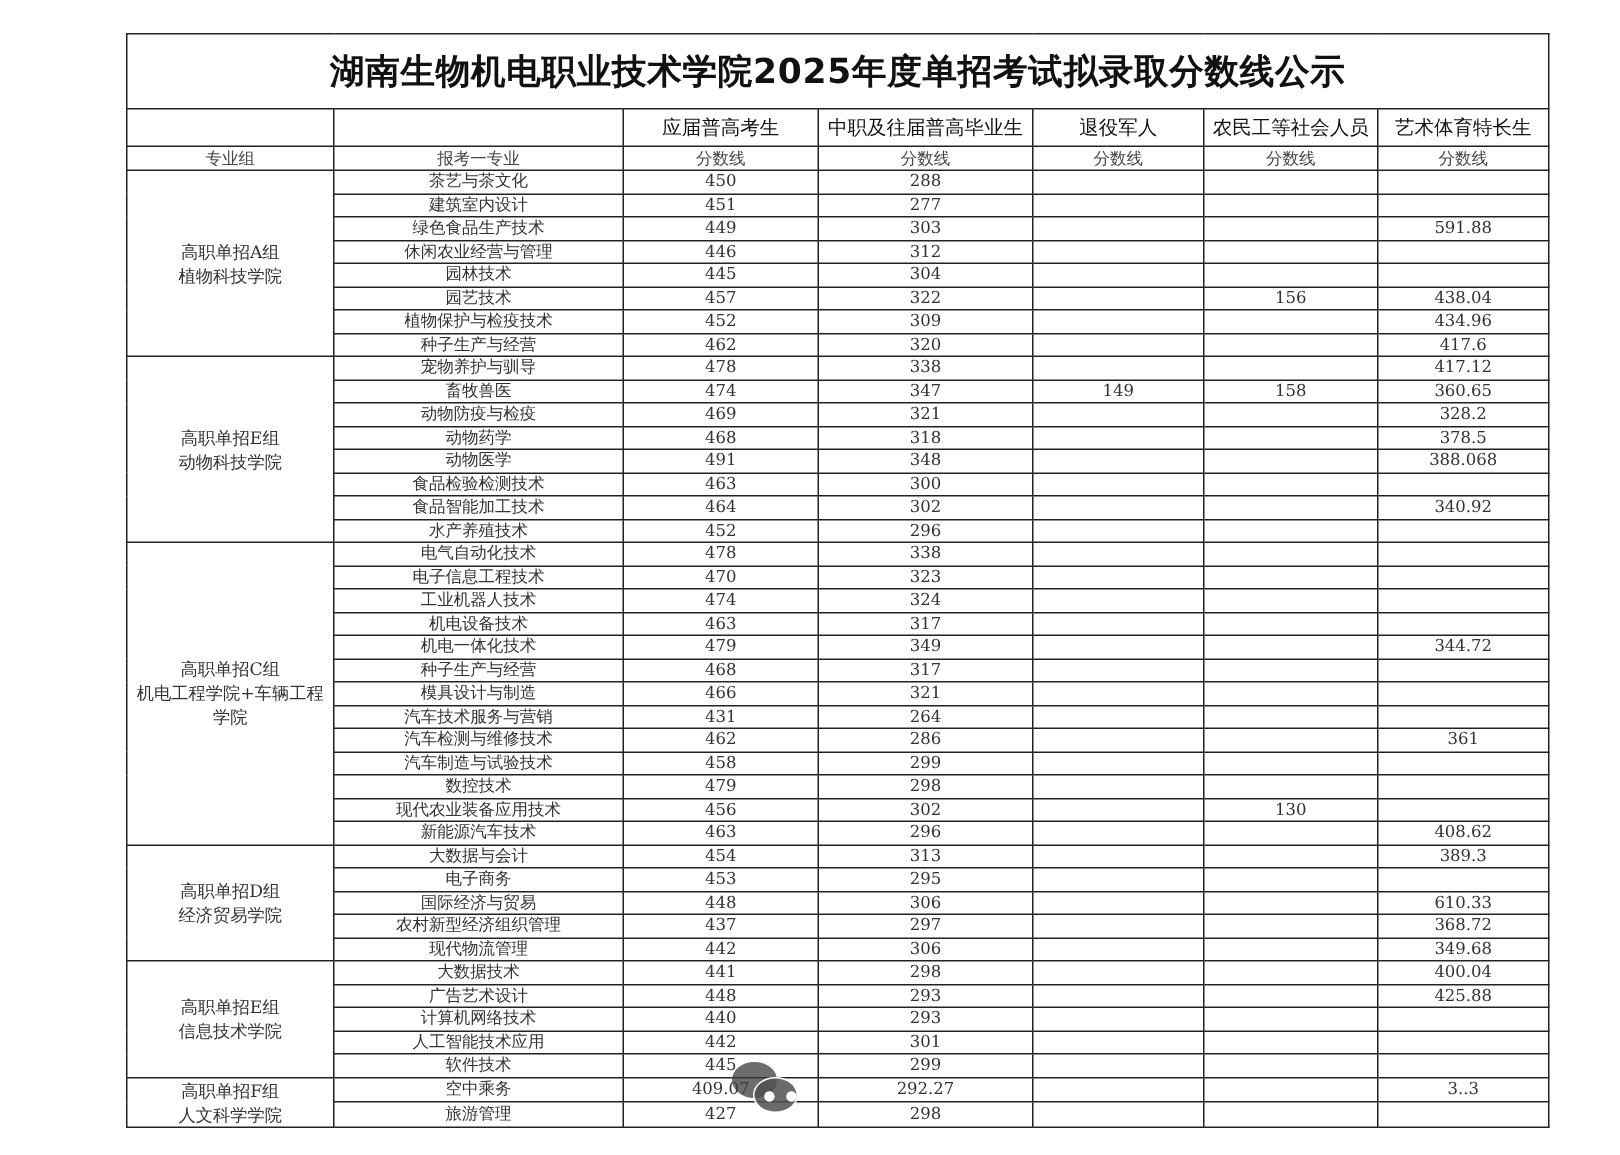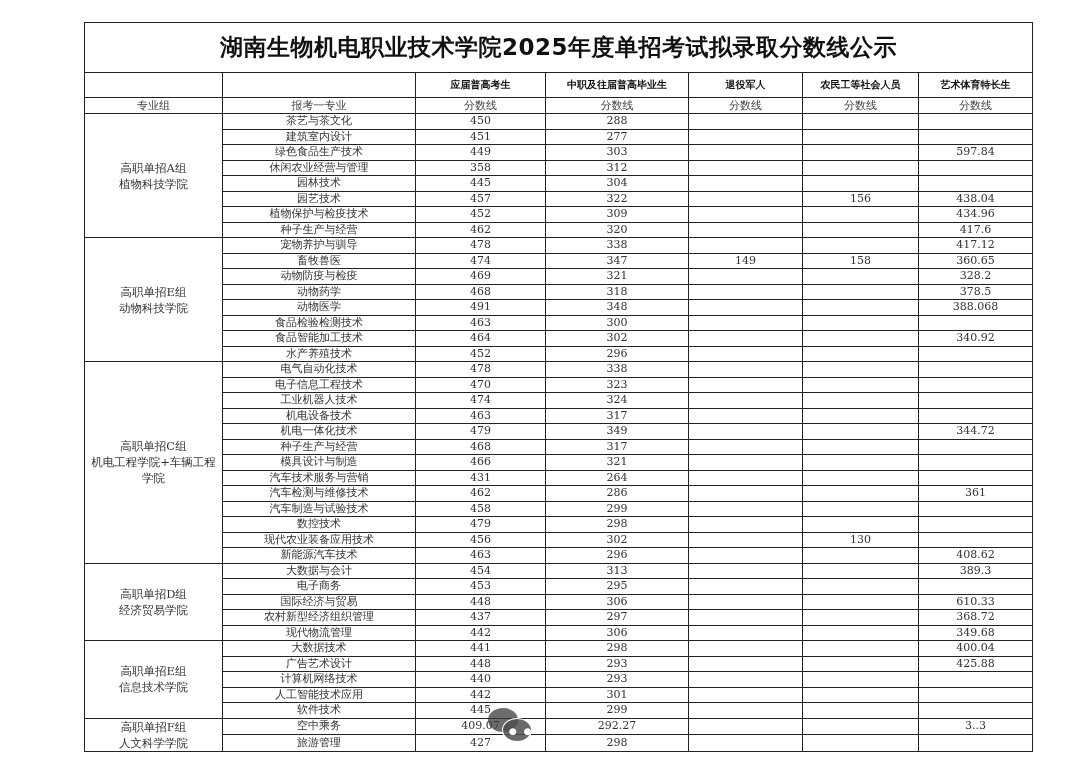--- a/index.html
+++ b/index.html
@@ -1,21 +1,21 @@
 <!DOCTYPE html>
 <html><head>
 <meta charset="utf-8">
 <style>
   html, body { margin:0; padding:0; background:#ffffff; }
   body { width:1080px; height:770px; position:relative; overflow:hidden; font-family:"DejaVu Serif", serif; color:#333; }
   .sheet { position:absolute; left:84px; top:22px; width:948px; }
   table { border-collapse:collapse; width:948px; table-layout:fixed; }
   td, th { border:1.4px solid #222; padding:0; text-align:center; vertical-align:middle; overflow:hidden; white-space:nowrap; }
   .title-cell { height:49px; font-family:"DejaVu Sans", sans-serif; font-weight:bold; font-size:23px; color:#111; letter-spacing:0.5px; }
-  .hdr th { height:24px; font-family:"DejaVu Sans", sans-serif; font-weight:bold; font-size:10px; color:#111; }
+  .hdr th { height:24px; font-family:"DejaVu Sans", sans-serif; font-weight:normal; font-size:13px; color:#111; }
   .sub td { height:15px; font-size:11px; color:#444; line-height:14px; }
   .row td { height:14.5px; font-size:11px; line-height:14px; color:#333; }
   td.group { white-space:normal; font-size:11.5px; line-height:16px; color:#333; padding:0 6px; }
   .watermark { position:absolute; left:488px; top:705px; height:40px; display:flex; align-items:center; gap:10px; color:rgba(70,70,70,0.72); font-family:"DejaVu Sans", sans-serif; font-size:27px; white-space:nowrap; pointer-events:none; }
   .wm-icon { width:44px; height:34px; position:relative; }
   .wm-icon .b1 { position:absolute; left:0; top:0; width:30px; height:24px; border-radius:50%; background:rgba(60,60,60,0.75); }
   .wm-icon .b2 { position:absolute; left:14px; top:10px; width:28px; height:22px; border-radius:50%; background:rgba(80,80,80,0.85); border:1px solid #fff; }
   .wm-icon .dots { position:absolute; left:21px; top:19px; color:#fff; font-size:9px; letter-spacing:2px; line-height:8px; }
 </style>
 </head>
@@ -73,25 +73,25 @@
           <td></td>
           <td></td>
           <td></td>
         </tr>
         <tr class="row">
           <td>绿色食品生产技术</td>
           <td>449</td>
           <td>303</td>
           <td></td>
           <td></td>
-          <td>597.84</td>
+          <td>591.88</td>
         </tr>
         <tr class="row">
           <td>休闲农业经营与管理</td>
-          <td>358</td>
+          <td>446</td>
           <td>312</td>
           <td></td>
           <td></td>
           <td></td>
         </tr>
         <tr class="row">
           <td>园林技术</td>
           <td>445</td>
           <td>304</td>
           <td></td>

